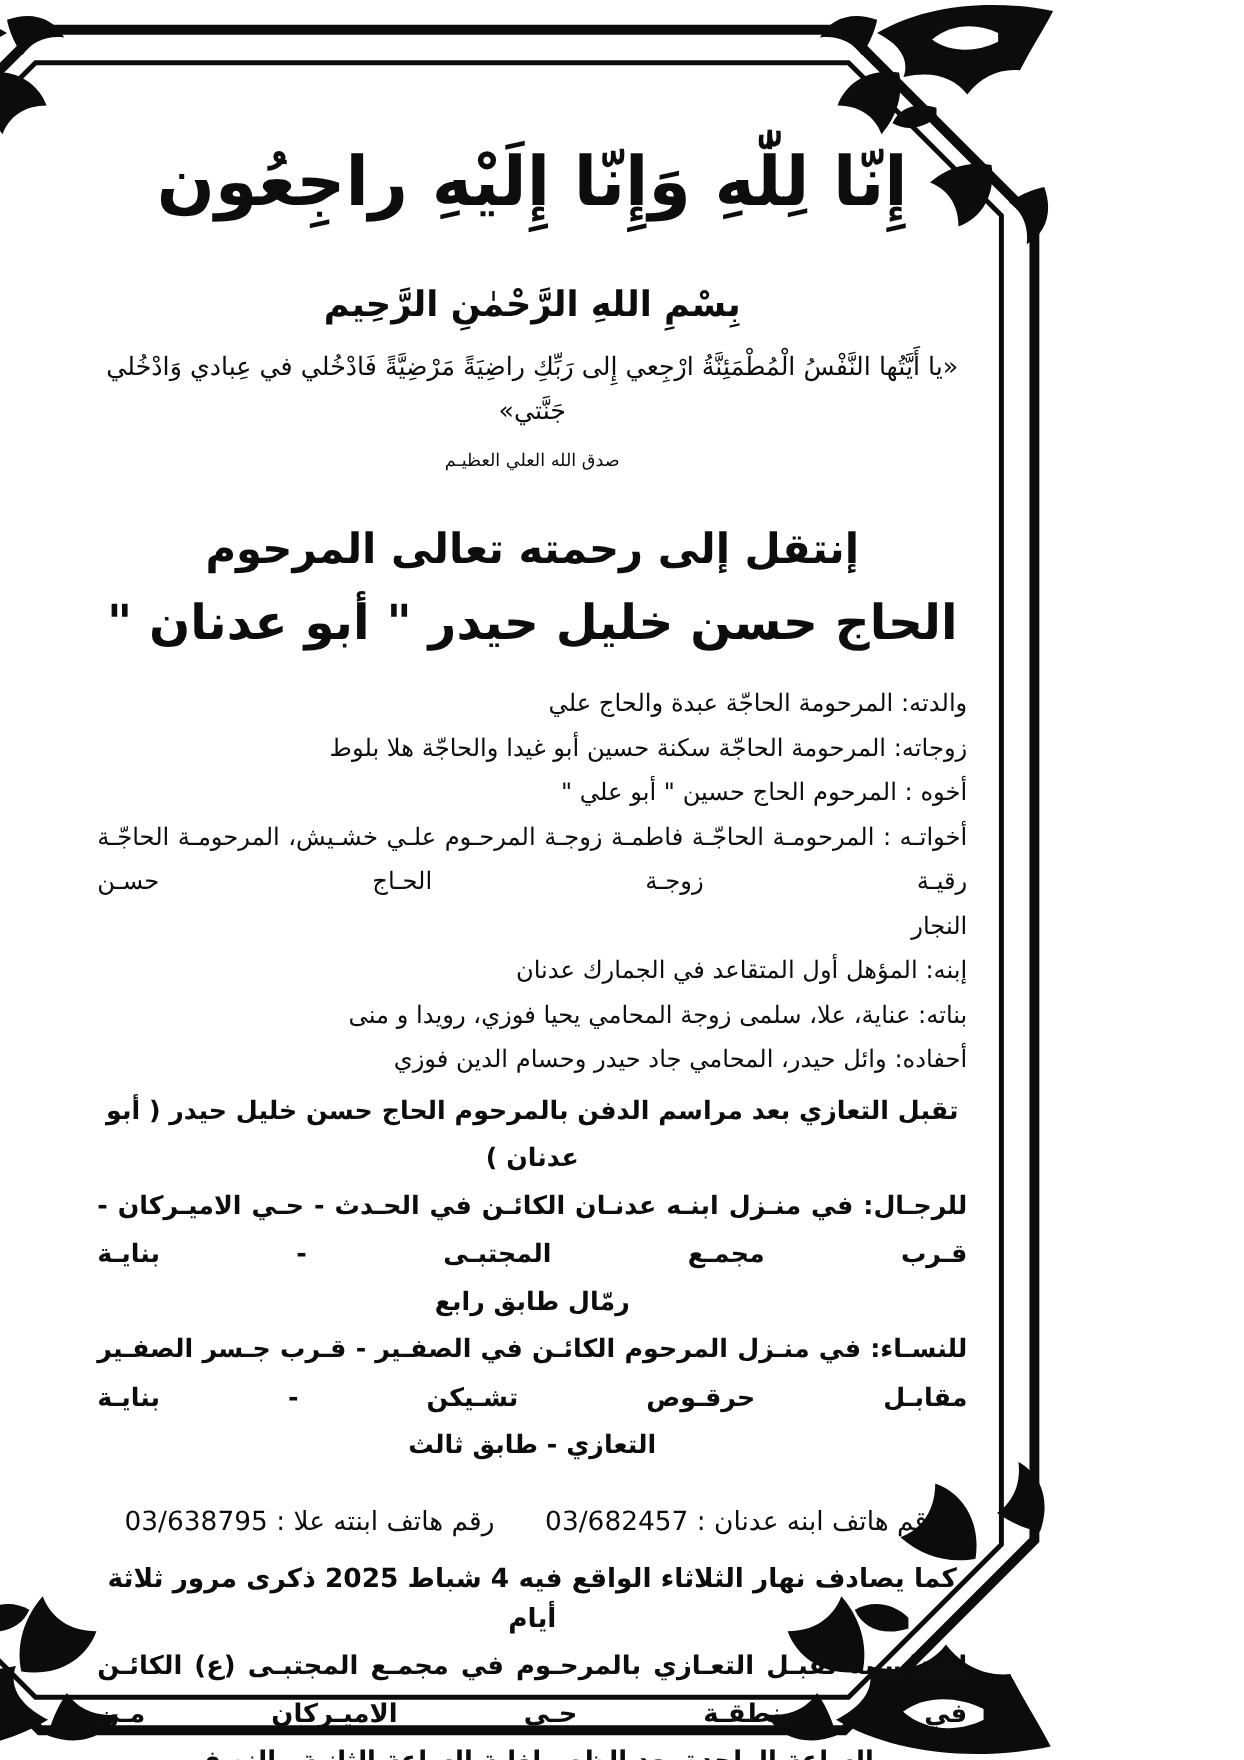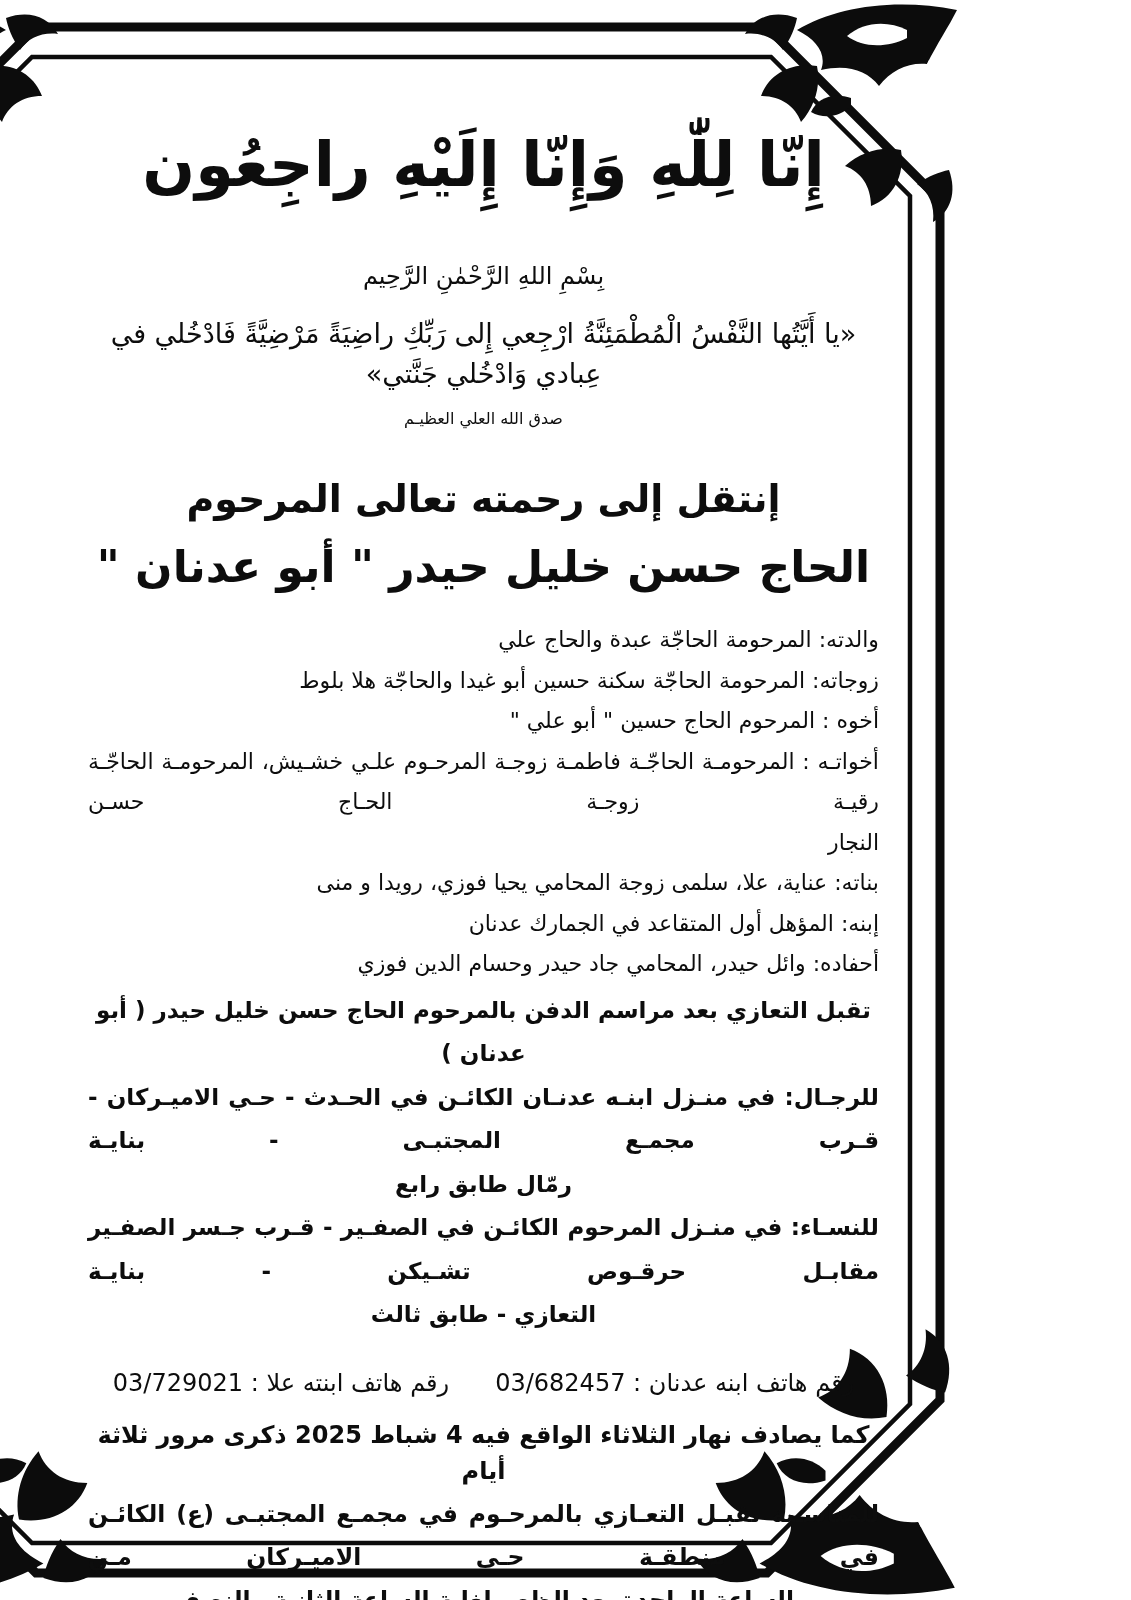--- a/index.html
+++ b/index.html
@@ -17,22 +17,22 @@
   .content {
     position:absolute;
     top:0; right:88px; left:88px;
     text-align:center;
   }
   .istirja {
     margin-top:84px; height:160px;
     display:flex; align-items:center; justify-content:center;
     font-size:62px; font-weight:bold; letter-spacing:1px;
   }
-  .basmala { margin-top:6px; height:52px; line-height:52px; font-size:24px; font-weight:normal; }
-  .verse   { margin-top:12px; line-height:40px; font-size:27px; }
+  .basmala { margin-top:6px; height:52px; line-height:52px; font-size:32px; font-weight:bold; }
+  .verse   { margin-top:12px; line-height:40px; font-size:23px; }
   .tasdiq  { margin-top:8px;  line-height:34px; font-size:16px; text-align:center; }
   .title   { margin-top:36px; line-height:54px; font-size:38px; font-weight:bold; }
   .name    { margin-top:8px;  line-height:66px; font-size:44px; font-weight:bold; }
   .details { margin-top:20px; font-size:22px; line-height:40.5px; text-align:right; }
   .detail-just { text-align:justify; text-align-last:justify; }
   .cond    { margin-top:4px; font-size:23px; font-weight:bold; line-height:43.5px; }
   .cond .center { text-align:center; }
   .cond .just   { text-align:justify; text-align-last:justify; }
   .phones  { margin-top:28px; height:36px; font-size:24px;
              display:flex; justify-content:center; align-items:center; gap:46px; }
@@ -81,36 +81,36 @@
     <div class="title">إنتقل إلى رحمته تعالى المرحوم</div>
 
     <div class="name">الحاج حسن خليل حيدر " أبو عدنان "</div>
 
     <div class="details">
       <div>والدته: المرحومة الحاجّة عبدة والحاج علي</div>
       <div>زوجاته: المرحومة الحاجّة سكنة حسين أبو غيدا والحاجّة هلا بلوط</div>
       <div>أخوه : المرحوم الحاج حسين " أبو علي "</div>
       <div class="detail-just">أخواتـه : المرحومـة الحاجّـة فاطمـة زوجـة المرحـوم علـي خشـيش، المرحومـة الحاجّـة رقيـة زوجـة الحـاج حسـن</div>
       <div>النجار</div>
+      <div>إبنه: المؤهل أول المتقاعد في الجمارك عدنان</div>
       <div>بناته: عناية، علا، سلمى زوجة المحامي يحيا فوزي، رويدا و منى</div>
-      <div>إبنه: المؤهل أول المتقاعد في الجمارك عدنان</div>
       <div>أحفاده: وائل حيدر، المحامي جاد حيدر وحسام الدين فوزي</div>
     </div>
 
     <div class="cond">
       <div class="center">تقبل التعازي بعد مراسم الدفن بالمرحوم الحاج حسن خليل حيدر ( أبو عدنان )</div>
       <div class="just">للرجـال: في منـزل ابنـه عدنـان الكائـن في الحـدث - حـي الاميـركان - قـرب مجمـع المجتبـى - بنايـة</div>
       <div class="center">رمّال طابق رابع</div>
       <div class="just">للنسـاء: في منـزل المرحوم الكائـن في الصفـير - قـرب جـسر الصفـير مقابـل حرقـوص تشـيكن - بنايـة</div>
       <div class="center">التعازي - طابق ثالث</div>
     </div>
 
     <div class="phones">
       <span>رقم هاتف ابنه عدنان : 03/682457</span>
-      <span>رقم هاتف ابنته علا : 03/729021</span>
+      <span>رقم هاتف ابنته علا : 03/638795</span>
     </div>
 
     <div class="date-line">كما يصادف نهار الثلاثاء الواقع فيه 4 شباط 2025 ذكرى مرور ثلاثة أيام</div>
 
     <div class="memorial">
       <div class="just">للمناسـبة تقبـل التعـازي بالمرحـوم في مجمـع المجتبـى (ع) الكائـن في منطقـة حـي الاميـركان مـن</div>
       <div>الساعة الواحدة بعد الظهر لغاية الساعة الثانية والنصف</div>
     </div>
 
   </div>

